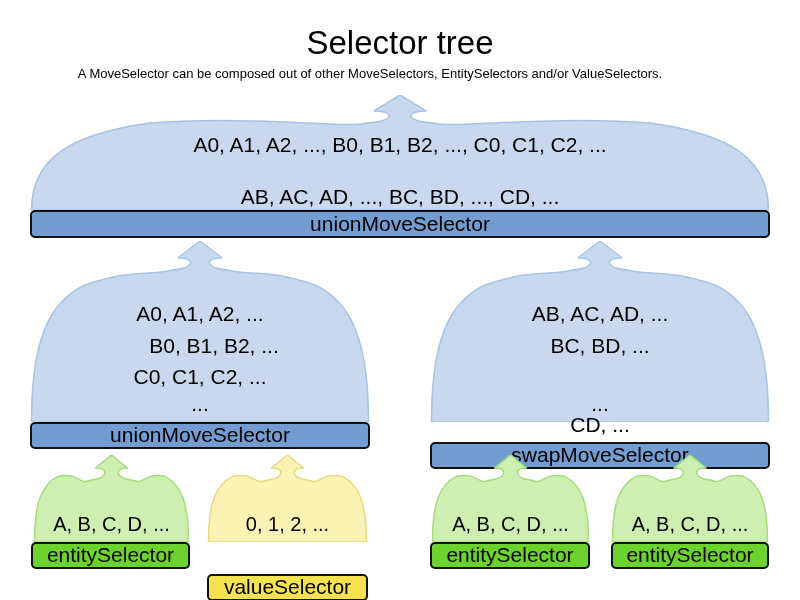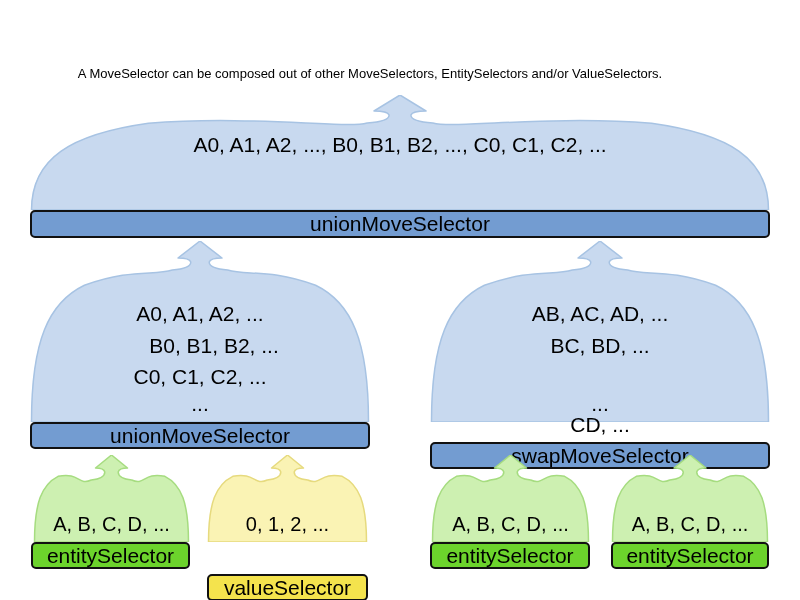--- a/index.html
+++ b/index.html
@@ -10,21 +10,21 @@
   .abs{position:absolute;}
   .ctr{text-align:center;}
   .title{top:24px;left:0;width:800px;font-size:33px;line-height:38px;}
   .subtitle{top:66px;left:0;width:740px;font-size:13px;line-height:15px;}
   .cloud{pointer-events:none;}
   .cloud svg{display:block;}
   .cloudtext{font-size:21px;line-height:24px;white-space:nowrap;}
   .cloudtext.small{font-size:20px;}
   .bar{
     box-sizing:border-box;border:2px solid #111;border-radius:5px;
-    display:flex;align-items:center;justify-content:center;
+    display:flex;align-items:flex-end;justify-content:center;
     font-size:21px;white-space:nowrap;
   }
   
   .cloud-union{left:30px;top:95px;}
   .union-line1{left:30px;top:133px;width:740px;}
   .union-line2{left:30px;top:185px;width:740px;}
   .bar-union{left:30px;top:210px;width:740px;height:28px;}
   
   .cloud-change{left:30px;top:241px;}
   .cloud-swap{left:430px;top:241px;}
@@ -50,28 +50,30 @@
   .bar-e1{left:31px;top:542px;width:159px;height:27px;}
   .bar-v1{left:207px;top:542px;width:161px;height:27px;}
   .bar-e2{left:430px;top:542px;width:160px;height:27px;}
   .bar-e3{left:611px;top:542px;width:158px;height:27px;}
 </style>
 </head>
 <body>
 
 <div id="stage">
 
+  <div class="abs ctr title">Selector tree</div>
   <div class="abs ctr subtitle">A MoveSelector can be composed out of other MoveSelectors, EntitySelectors and/or ValueSelectors.</div>
 
   <div class="abs cloud cloud-union">
       <svg width="740" height="115" viewBox="0 0 740 115">
         <path d="M 1.5 115 C 1.5 63.3 40.7 39.1 118.4 28.2 C 222 20 315.4 34 337.2 28 C 352.5 27 359.1 24 359.1 20 C 358 17 353.6 16 344 16 L 370 0 L 396 16 C 386.4 16 382 17 380.9 20 C 380.9 24 387.5 27 402.8 28 C 424.6 34 518 20 621.6 28.2 C 699.3 39.1 738.5 63.3 738.5 115 Z" fill="#C8D9EF" stroke="#A7C3E3" stroke-width="1.5" stroke-linejoin="round"></path>
       </svg>
     </div>
   <div class="abs ctr cloudtext union-line1">A0, A1, A2, ..., B0, B1, B2, ..., C0, C1, C2, ...</div>
+  <div class="abs ctr cloudtext union-line2">AB, AC, AD, ..., BC, BD, ..., CD, ...</div>
   <div class="abs bar bar-union" style="background: rgb(115, 156, 209); border-color: rgb(17, 17, 17);">
     <span>unionMoveSelector</span>
   </div>
 
   <div class="abs cloud cloud-change">
       <svg width="340" height="181" viewBox="0 0 340 181">
         <path d="M 1.5 181 C 1.5 99.6 18.7 61.5 54.4 44.3 C 102 27.2 123.8 35 142.3 29 C 155.2 28 160.8 25 160.8 21 C 159.8 18 156.1 17 148 17 L 170 0 L 192 17 C 183.9 17 180.2 18 179.2 21 C 179.2 25 184.8 28 197.7 29 C 216.2 35 238 27.2 285.6 44.3 C 321.3 61.5 338.5 99.6 338.5 181 Z" fill="#C8D9EF" stroke="#A7C3E3" stroke-width="1.5" stroke-linejoin="round"></path>
       </svg>
     </div>
   <div class="abs ctr cloudtext chg-l0">A0, A1, A2, ...</div>

